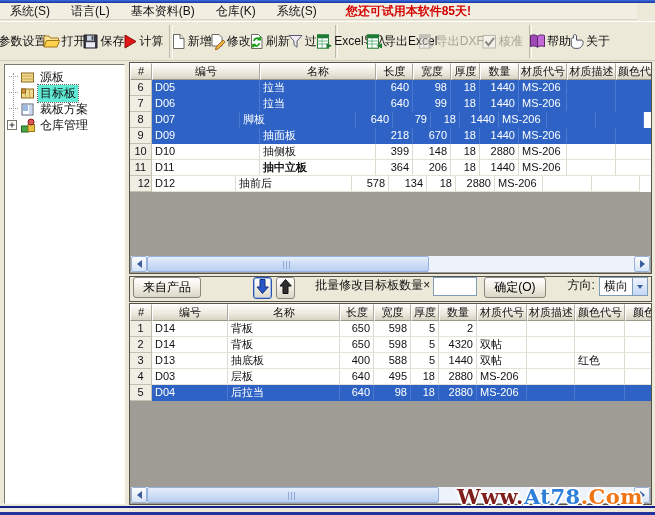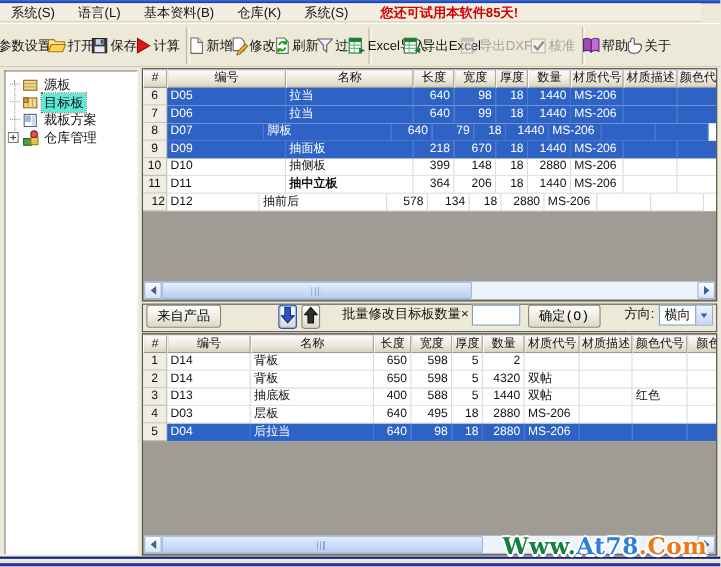--- a/index.html
+++ b/index.html
@@ -74,21 +74,21 @@
   
   .xp-btn{height:21px;padding:0 9px;background:linear-gradient(#ffffff,#f2f0e7 45%,#dbd7c7);
     border:1px solid #8a8679;border-radius:3px;font-size:12px;
     display:inline-flex;align-items:center;justify-content:center;white-space:nowrap;}
   .arrow-btn{width:26px;height:22px;padding:0;}
   .arrow-btn.focus{border-color:#2d55b0;box-shadow:inset 0 0 0 1px #9db8e8;}
   .lbl-batch{margin-left:20px;white-space:nowrap;}
   .qty-input{width:38px;height:17px;border:1px solid #7f9db9;font-size:12px;padding:0 2px;margin-left:3px;}
   .btn-down{margin-left:52px;}
   .btn-up{margin-left:4px;}
-  .btn-ok{margin-left:7px;font-family:Liberation Mono, monospace;}
+  .btn-ok{margin-left:7px;}
   .lbl-dir{margin-left:22px;white-space:nowrap;}
   .combo{width:68px;height:19px;border:1px solid #7f9db9;background:#fff;display:flex;align-items:center;
     box-sizing:border-box;margin-left:4px;}
   .combo .val{flex:1;padding:0 4px;font-size:12px;overflow:hidden;white-space:nowrap;}
   .combo .drop{width:15px;height:17px;background:linear-gradient(#eef4fd,#c5d8f4);
     border-left:1px solid #7f9db9;display:flex;align-items:center;justify-content:center;box-sizing:border-box;}
   .combo .tri-d{width:0;height:0;border:3.5px solid transparent;border-top:4.5px solid #3a5f9e;margin-top:4px;}
   
   .watermark{position:absolute;right:12px;bottom:6px;z-index:60;font-weight:bold;font-size:21px;
     font-family:"DejaVu Serif","Liberation Serif",serif;letter-spacing:0.5px;
@@ -520,14 +520,14 @@
       </span>
     <span class="sb-btn">
         <span class="tri-r"></span>
       </span>
   </div>
 </div>
 
 <div class="bottom-edge"></div>
 
 <div class="watermark">
-  <span id="wm1" style="color: #15803d;">Www.</span><span id="wm2" style="color: rgb(46, 127, 217);">At78</span><span id="wm3" style="color: rgb(240, 117, 19);">.Com</span>
+  <span id="wm1" style="color: #7f1d1d;">Www.</span><span id="wm2" style="color: rgb(46, 127, 217);">At78</span><span id="wm3" style="color: rgb(240, 117, 19);">.Com</span>
 </div>
 
 </body></html>

